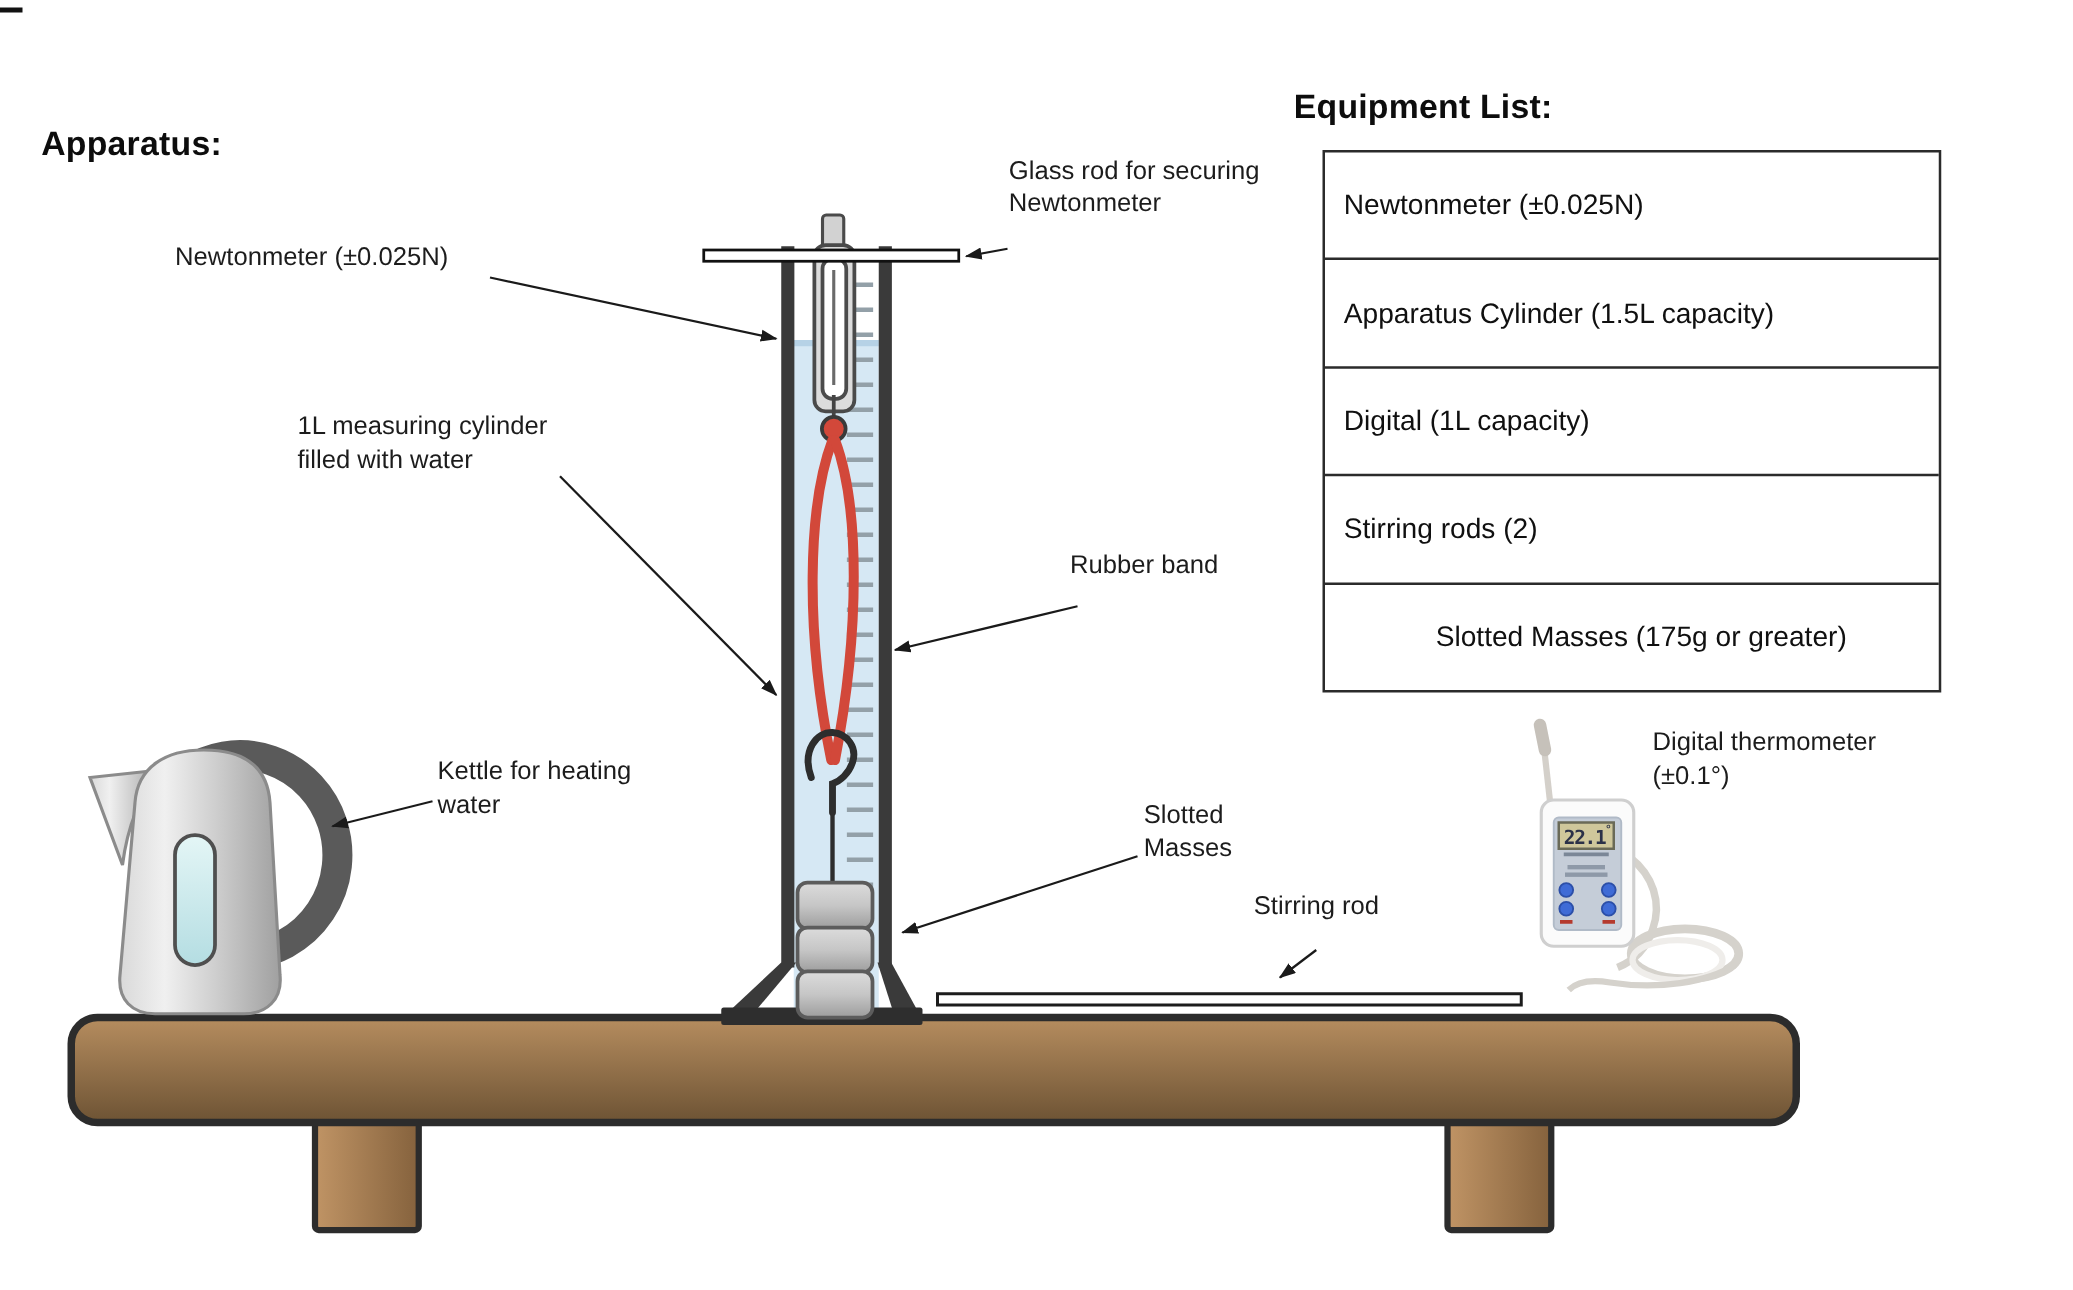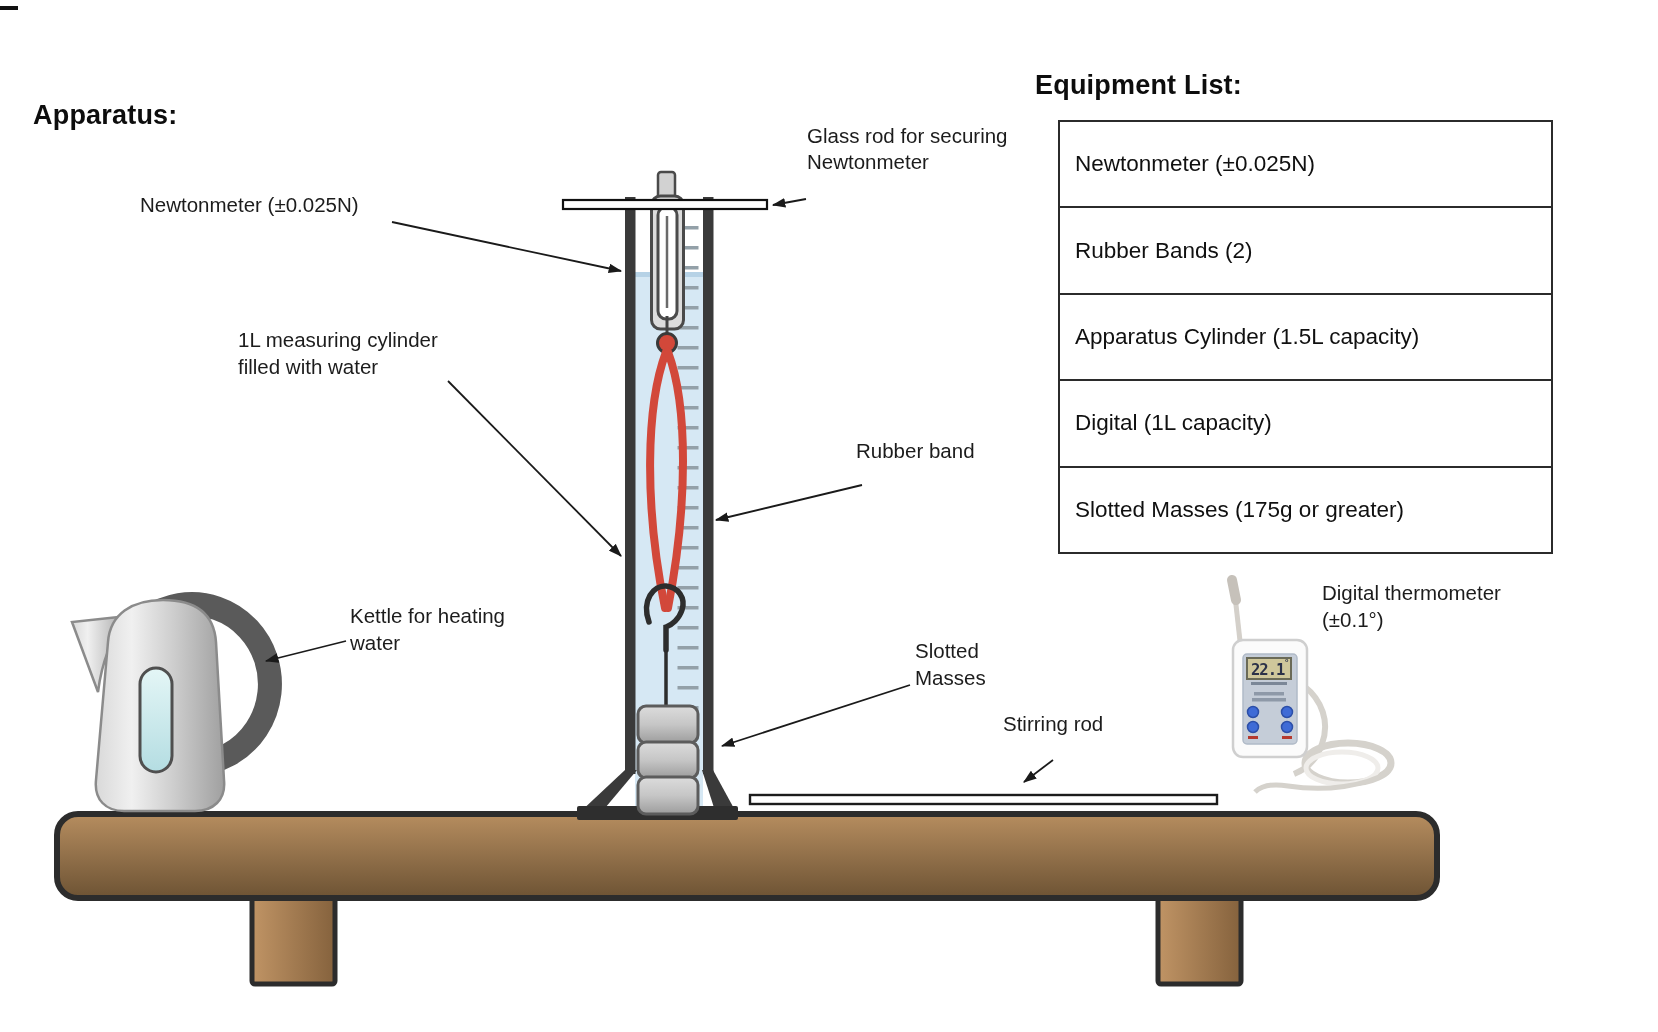--- a/index.html
+++ b/index.html
@@ -7,21 +7,21 @@
          font-family:"Liberation Sans",sans-serif;}
   .stage svg{position:absolute;left:0;top:0;}
   .heading{position:absolute;font-weight:bold;font-size:27px;color:#0d0d0d;letter-spacing:.2px;}
   #apparatus-heading{left:33px;top:72px;margin-top:28px;}
   #equipment-heading{left:1035px;top:70px;}
   .equip-table{position:absolute;left:1058px;top:120px;width:495px;height:434px;
                border:2.5px solid #2b2b2b;background:#fff;display:flex;flex-direction:column;
                box-sizing:border-box;}
   .equip-row{flex:1;display:flex;align-items:center;padding-left:15px;
              border-bottom:2.3px solid #2b2b2b;font-size:22.5px;color:#101010;}
-  .equip-row:last-child{border-bottom:none;}
+  .equip-row:last-child{border-bottom:none;justify-content:center;}
   text.lbl{font-family:"Liberation Sans",sans-serif;font-size:20.5px;fill:#1c1c1c;}
   .lcd-txt{font-family:"DejaVu Sans Mono",monospace;font-weight:bold;fill:#2b3148;}
 </style>
 </head>
 <body>
 
 <div class="stage">
 
   <svg width="1658" height="1032" viewBox="0 0 1658 1032">
     <defs>
@@ -157,26 +157,26 @@
   </svg>
 
   <div class="heading" id="apparatus-heading">Apparatus:</div>
   <div class="heading" id="equipment-heading">Equipment List:</div>
 
   <div class="equip-table">
     <div class="equip-row">
       <span>Newtonmeter (±0.025N)</span>
     </div>
     <div class="equip-row">
-      <span>Rubber Bands (2)</span>
-    </div>
-    <div class="equip-row">
       <span>Apparatus Cylinder (1.5L capacity)</span>
     </div>
     <div class="equip-row">
       <span>Digital (1L capacity)</span>
+    </div>
+    <div class="equip-row">
+      <span>Stirring rods (2)</span>
     </div>
     <div class="equip-row">
       <span>Slotted Masses (175g or greater)</span>
     </div>
   </div>
 
 </div>
 
 </body></html>

